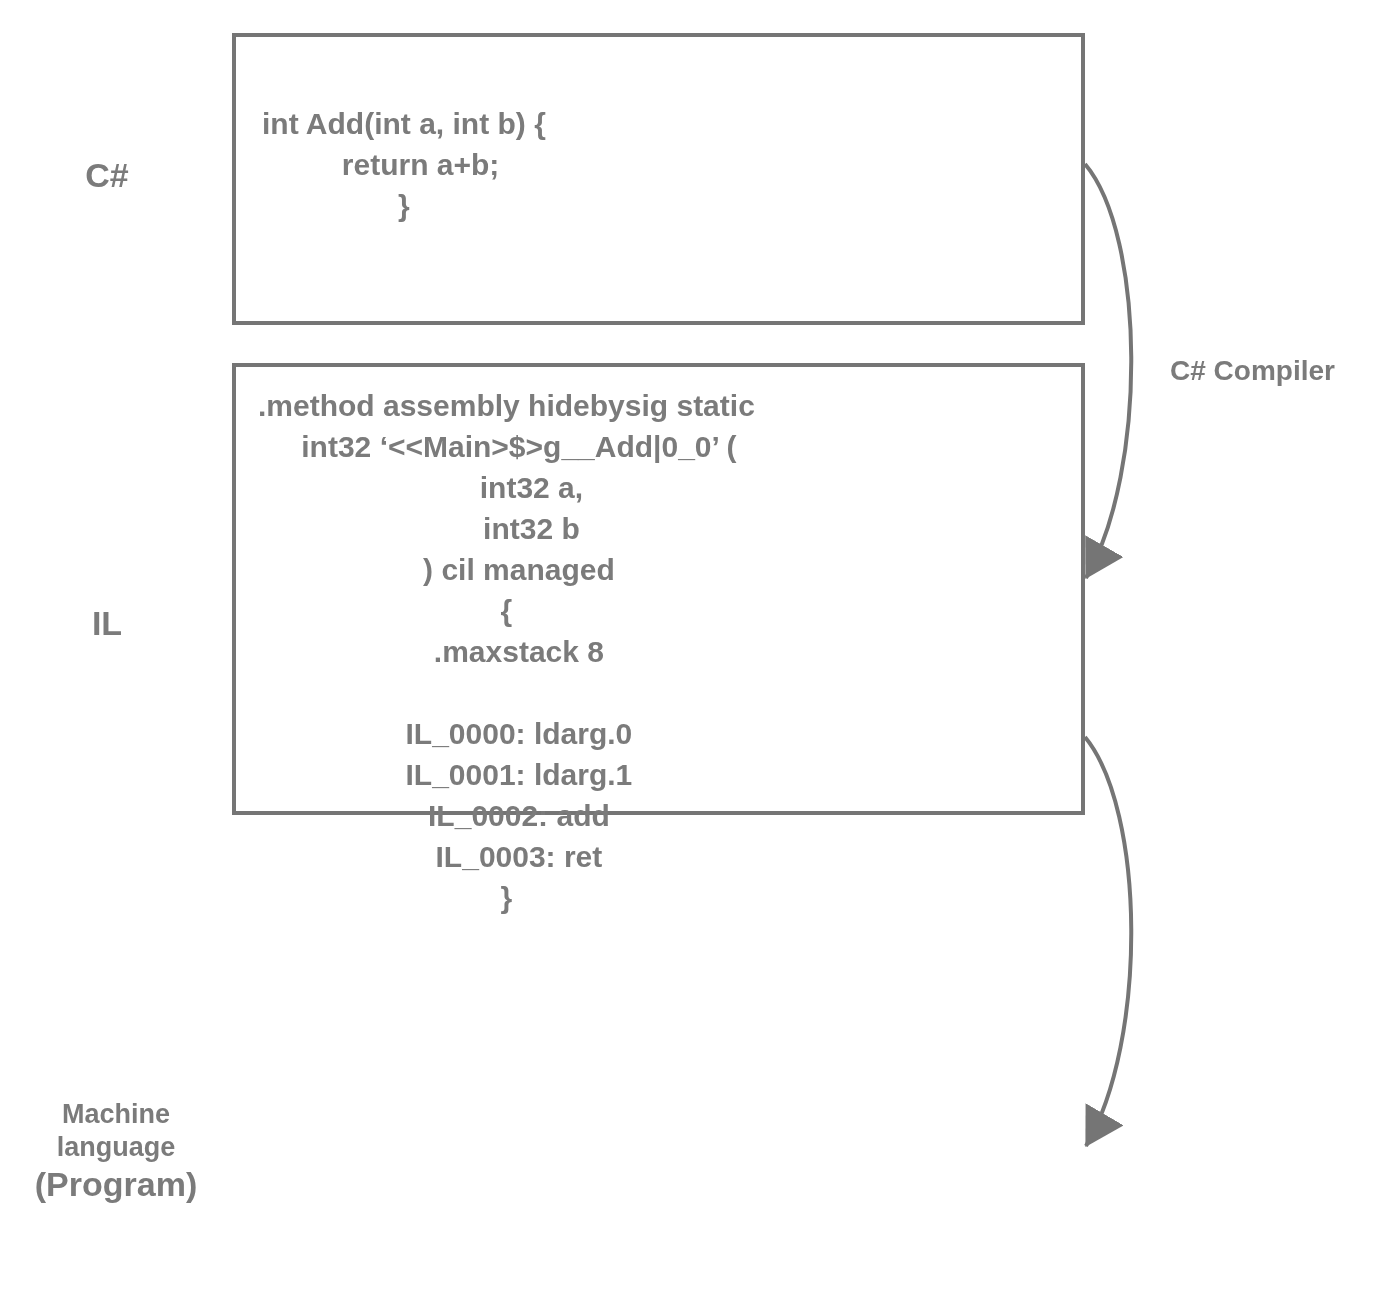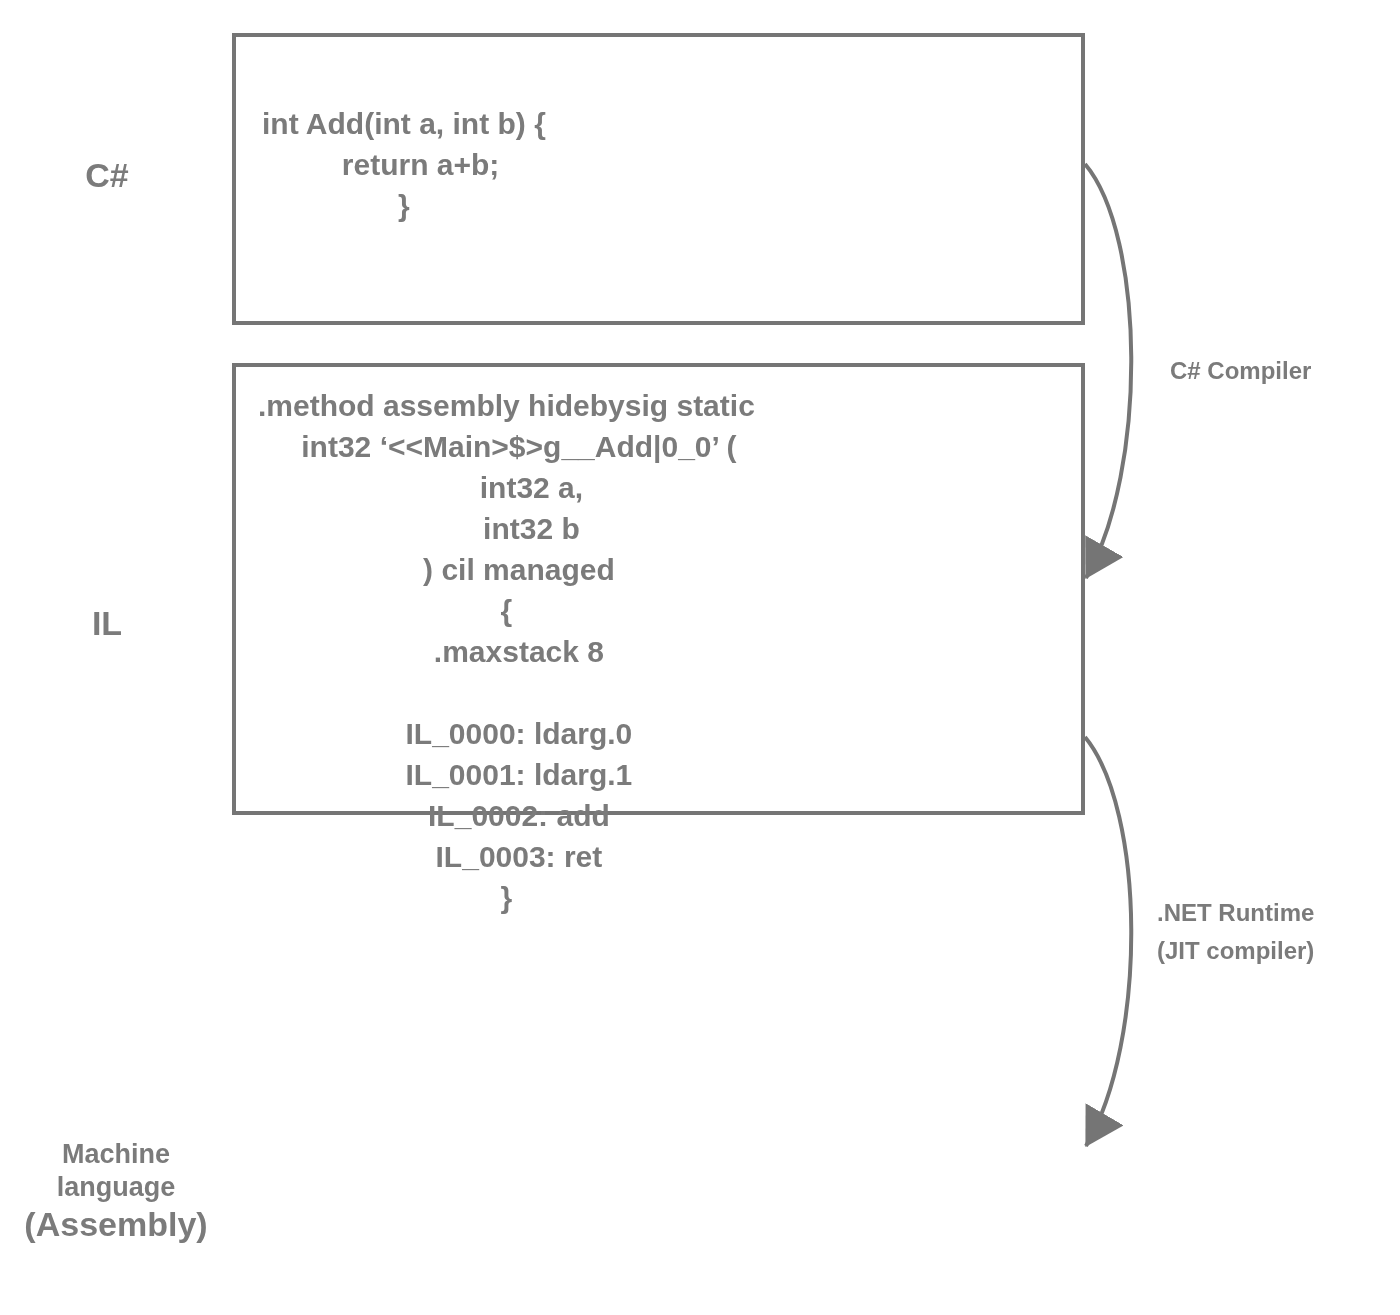--- a/index.html
+++ b/index.html
@@ -39,26 +39,26 @@
   }
   #box-csharp .code{left:26px;top:66px;}
   #box-il .code{left:22px;top:18px;}
   #box-machine .code{left:26px;top:78px;}
   .stage-label{
     position:absolute;color:var(--text);font-weight:bold;
     font-size:34px;text-align:center;
   }
   #lbl-csharp{left:37px;top:156px;width:140px;}
   #lbl-il{left:37px;top:604px;width:140px;}
-  #lbl-machine{left:0px;top:1098px;width:232px;margin-top:40px;}
+  #lbl-machine{left:0px;top:1098px;width:232px;}
   #lbl-machine .line1{font-size:27px;line-height:33px;}
   #lbl-machine .line2{font-size:34px;line-height:40px;}
   .arrow-label{
     position:absolute;color:var(--text);font-weight:bold;
-    font-size:24px;line-height:38px;white-space:nowrap;
+    font-size:28px;line-height:38px;white-space:nowrap;
   }
   #lbl-compiler{left:1170px;top:352px;}
   #lbl-jit{left:1157px;top:894px;}
 </style>
 </head>
 <body>
 
 <div class="canvas">
 
   <svg class="arrows" viewBox="0 0 1400 1315" xmlns="http://www.w3.org/2000/svg" aria-hidden="true">
@@ -92,24 +92,20 @@
 
    IL_0000: ldarg.0
    IL_0001: ldarg.1
    IL_0002: add
    IL_0003: ret
 }</pre>
   </div>
 
   <div class="stage-label" id="lbl-machine">
     <div class="line1">Machine language</div>
-    <div class="line2">(Assembly)</div>
+    <div class="line2">(Program)</div>
   </div>
 
 
   <div class="arrow-label" id="lbl-compiler">C# Compiler</div>
 
-  <div class="arrow-label" id="lbl-jit">
-    <div>.NET Runtime</div>
-    <div>(JIT compiler)</div>
-  </div>
 
 </div>
 
 </body></html>

